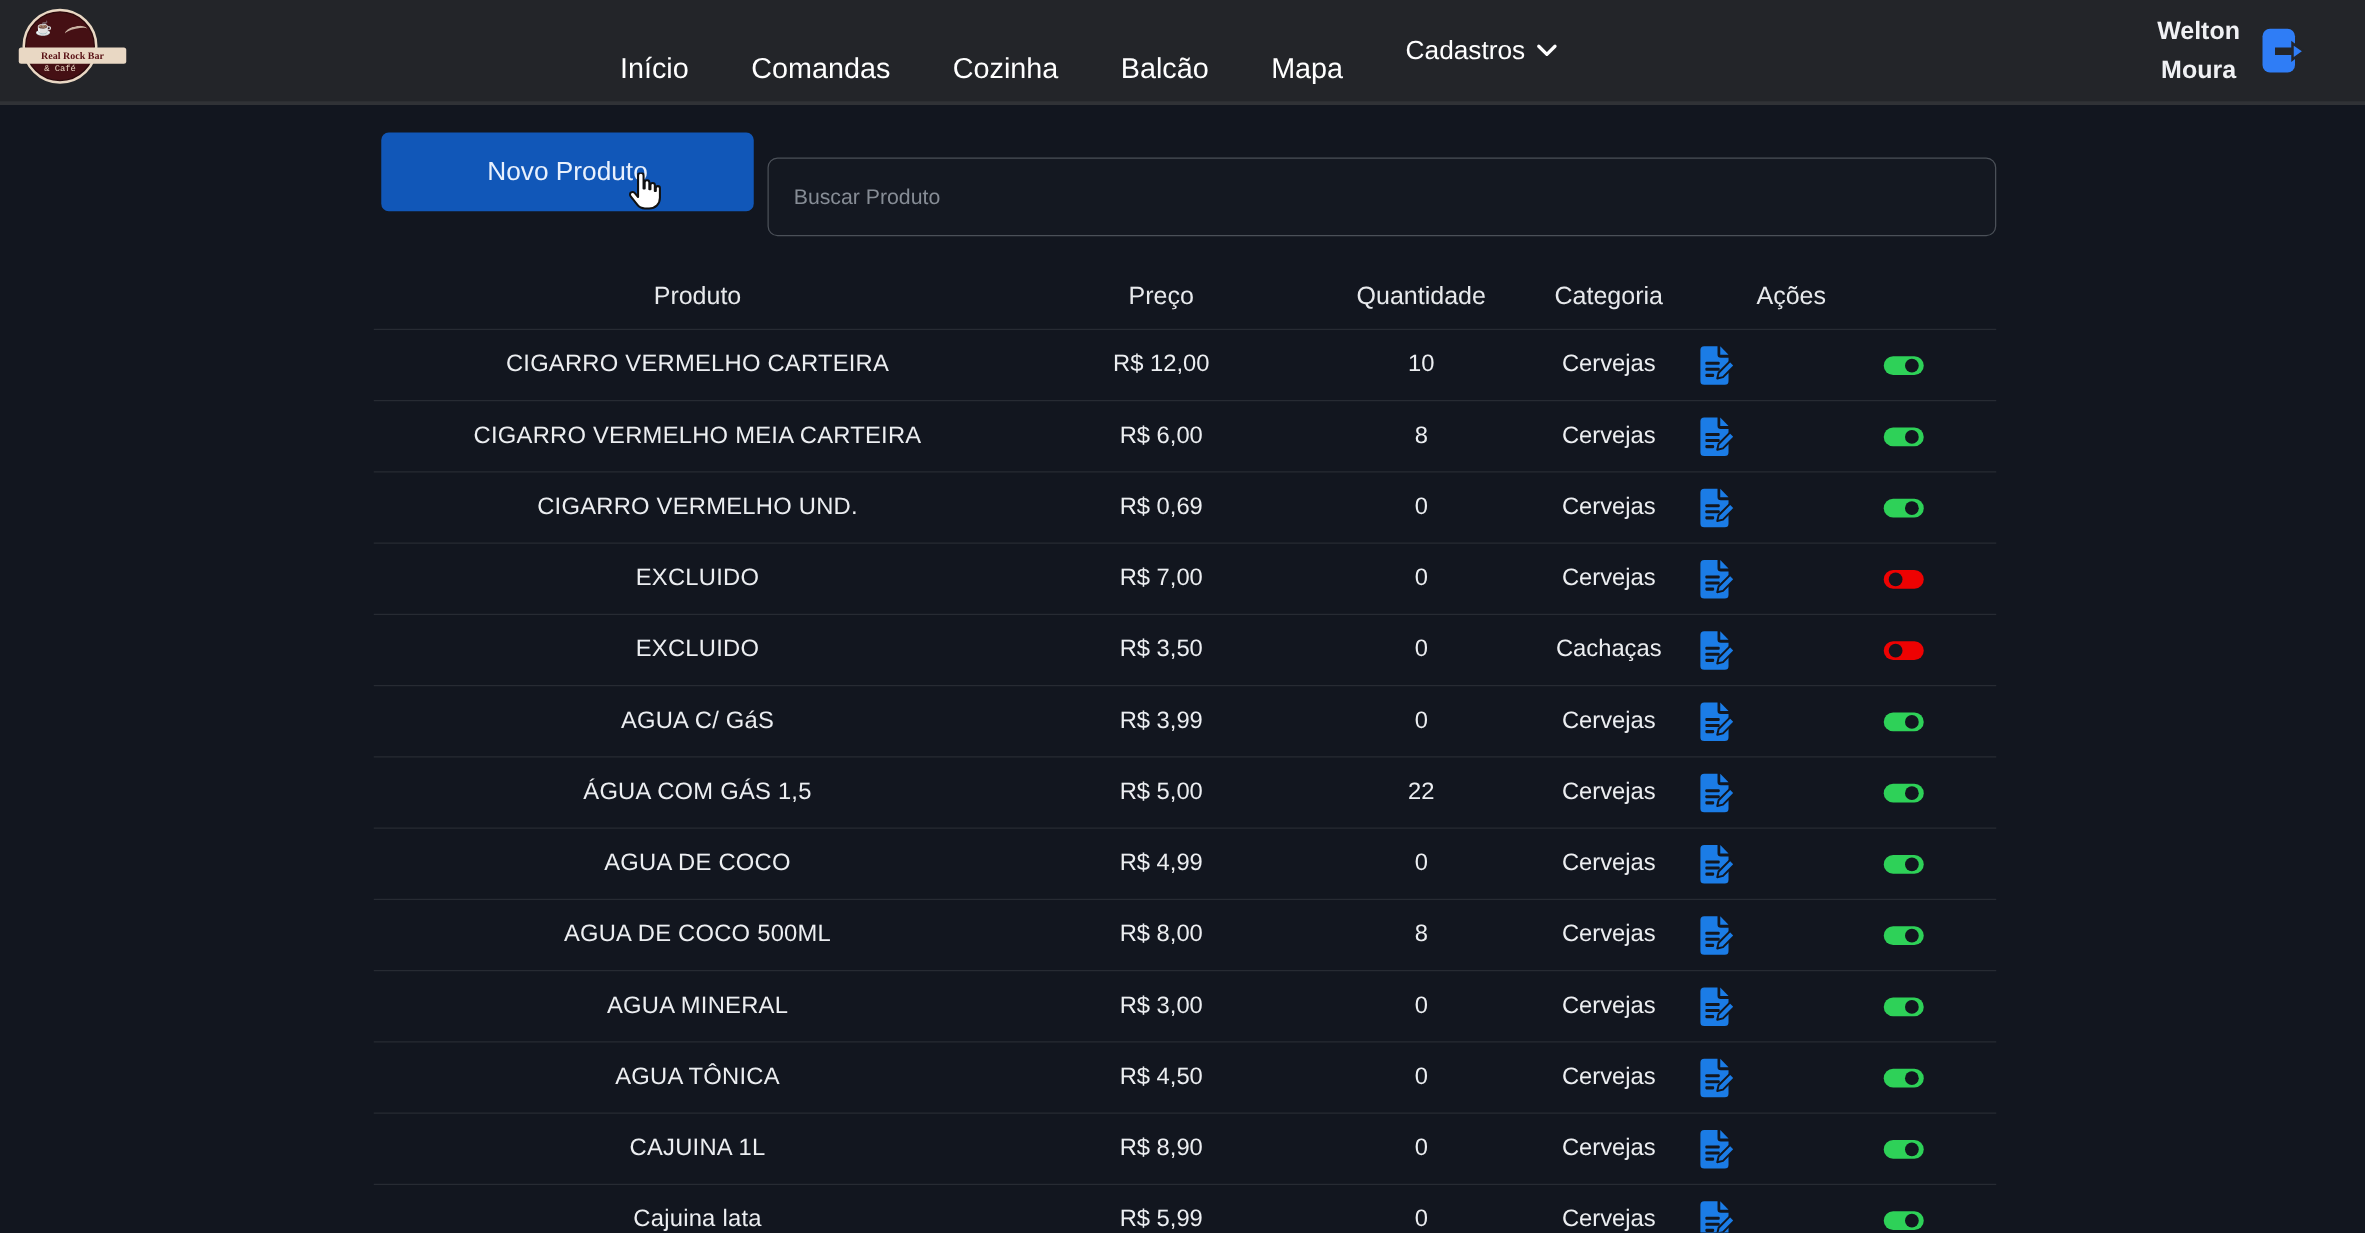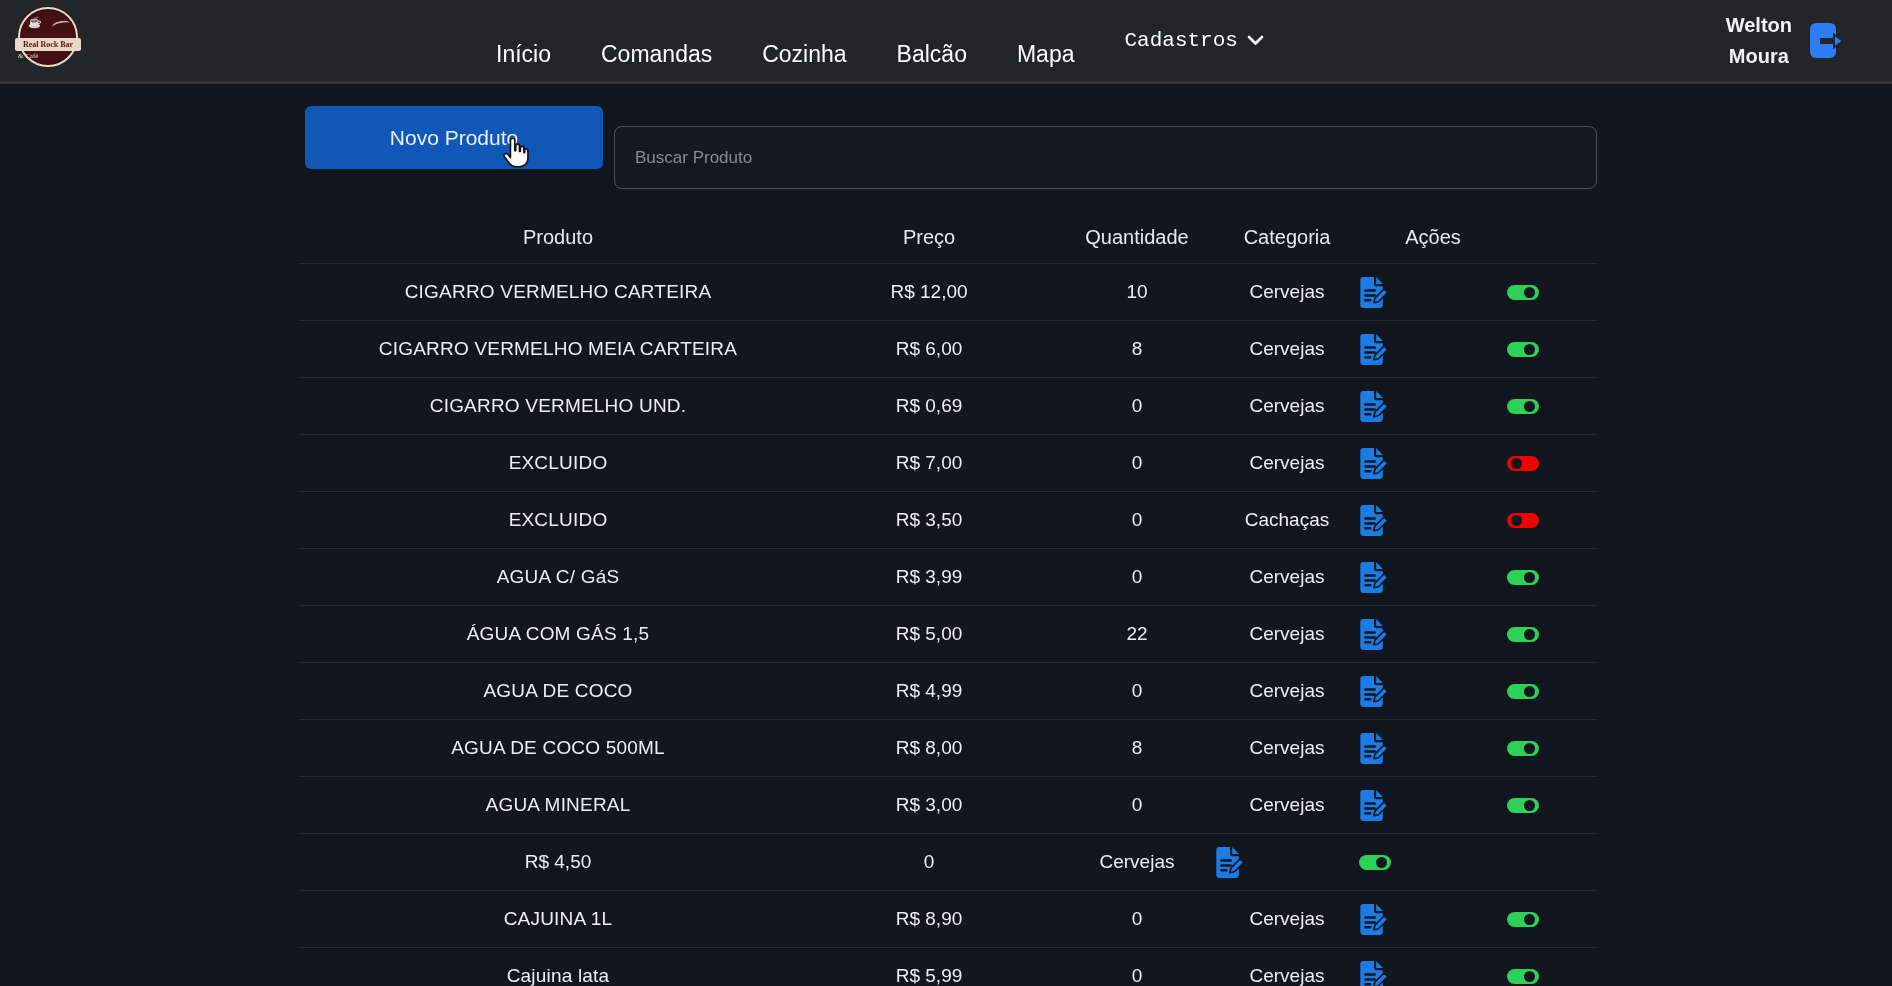--- a/index.html
+++ b/index.html
@@ -26,42 +26,42 @@
     position:absolute; inset:0;
     background:#451014;
     border:2px solid #e9d8c4;
     border-radius:50%;
     box-shadow:0 0 0 1px #2a0b0d inset;
   }
   .brand-cup { position:absolute; top:9px; left:10px; font-size:11px; color:#e9d8c4; }
   .brand-squiggle { position:absolute; top:14px; right:8px; width:18px; height:8px;
     border-top:2px solid #e9d8c4; border-radius:50%; transform:rotate(-12deg); opacity:.8; }
   .brand-banner {
-    position:absolute; top:31px; left:-3px; width:66px; height:13px;
+    position:absolute; top:31px; left:-3px; width:86px; height:13px;
     background:#e9d8c4; border-radius:2px;
     display:flex; align-items:center; justify-content:center;
     font-family:"Liberation Serif", serif;
     font-size:8px; font-weight:bold; color:#5a1216; white-space:nowrap;
   }
   .brand-sub {
     position:absolute; top:45px; left:0; width:60px;
-    font-family:Liberation Serif, serif;
+    text-align:center; font-family:Liberation Mono, monospace;
     font-size:7px; color:#e9d8c4;
   }
 
   .nav-links {
     position:absolute; left:496px; top:0; height:81px;
     display:flex; align-items:center; gap:50px;
   }
   .nav-link {
     font-size:23px; color:#ffffff; cursor:pointer; white-space:nowrap;margin-top:28px;
   }
   .nav-dropdown {
     display:flex; align-items:center; gap:9px;
-    font-size:21px; color:#ffffff; cursor:pointer; white-space:nowrap;font-family:Liberation Mono, monospace;
+    font-size:21px; color:#ffffff; cursor:pointer; white-space:nowrap;
   }
 
   .user-area {
     position:absolute; right:44px; top:0; height:81px;
     display:flex; align-items:center; gap:14px;
   }
   .user-name {
     font-size:20px; line-height:31px; color:#f0f1f4; text-align:center;font-weight:bold;
   }
   .logout-btn { width:42px; height:40px; cursor:pointer; display:flex; align-items:center; }
@@ -371,20 +371,21 @@
         <rect x="6" y="26" width="8" height="2.8" rx="1" fill="#12161f"></rect>
         <path d="M28.5 14.5 l4 4 L22 29 l-5.2 1.2 L18 25 z" fill="#1b7ce6" stroke="#12161f" stroke-width="1.8" stroke-linejoin="round"></path>
       </svg>
     </button>
     <div class="status-toggle on">
       <div class="knob"></div>
     </div>
   </div>
 
   <div class="t-grid t-row">
+    <span class="cell-produto">AGUA TÔNICA</span>
     <span>R$ 4,50</span>
     <span>0</span>
     <span>Cervejas</span>
     <button class="edit-btn">
       <svg width="30" height="34" viewBox="0 0 34 36">
         <path d="M5 1 h12 v7.5 a3 3 0 0 0 3 3 h7 v21 a3.5 3.5 0 0 1 -3.5 3.5 H5 a3.5 3.5 0 0 1 -3.5 -3.5 V4.5 A3.5 3.5 0 0 1 5 1 z" fill="#1b7ce6"></path>
         <path d="M19.5 1 L27 8.8 h-7.5 z" fill="#1b7ce6"></path>
         <rect x="6" y="15" width="13" height="2.8" rx="1" fill="#12161f"></rect>
         <rect x="6" y="20.5" width="13" height="2.8" rx="1" fill="#12161f"></rect>
         <rect x="6" y="26" width="8" height="2.8" rx="1" fill="#12161f"></rect>

